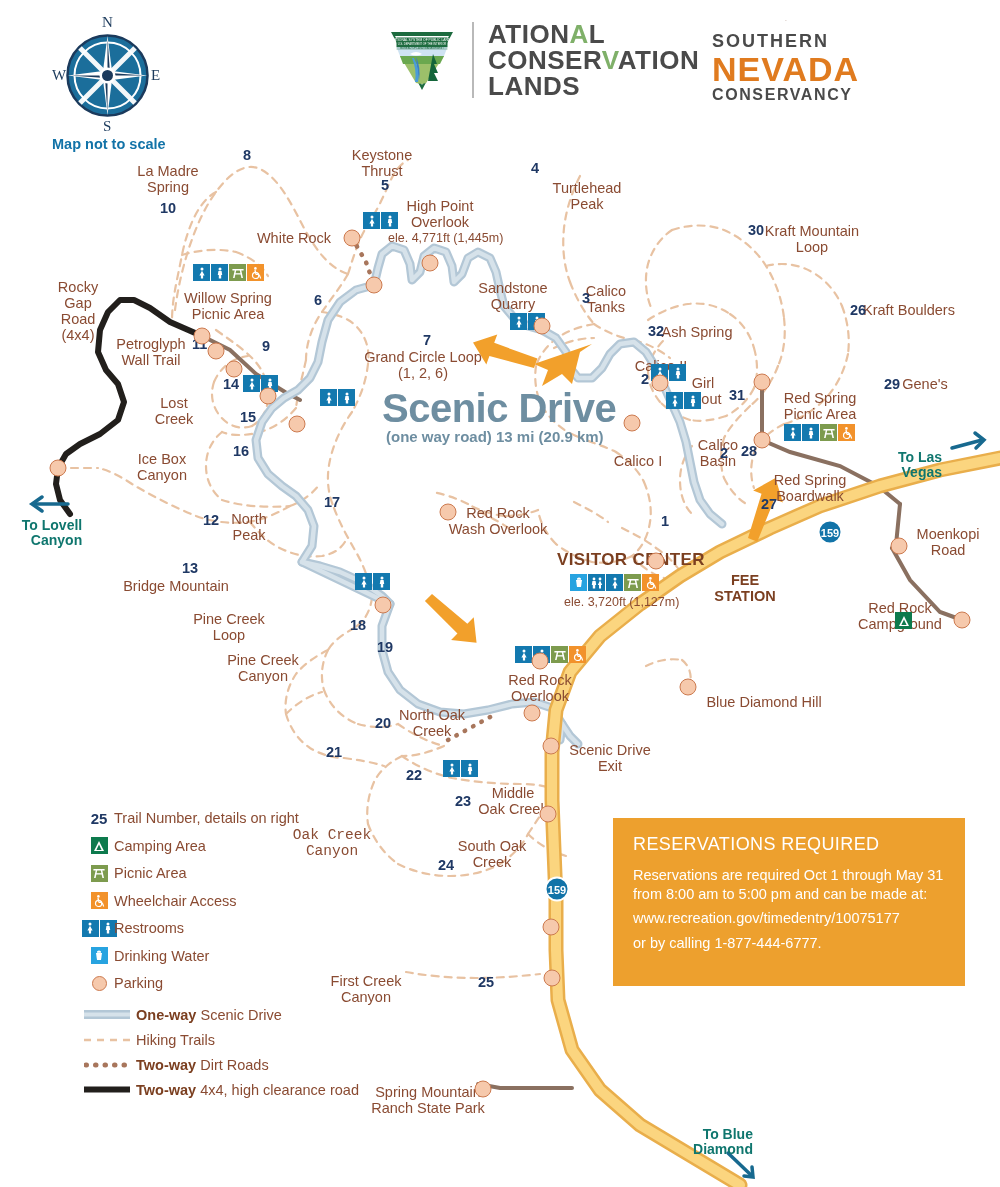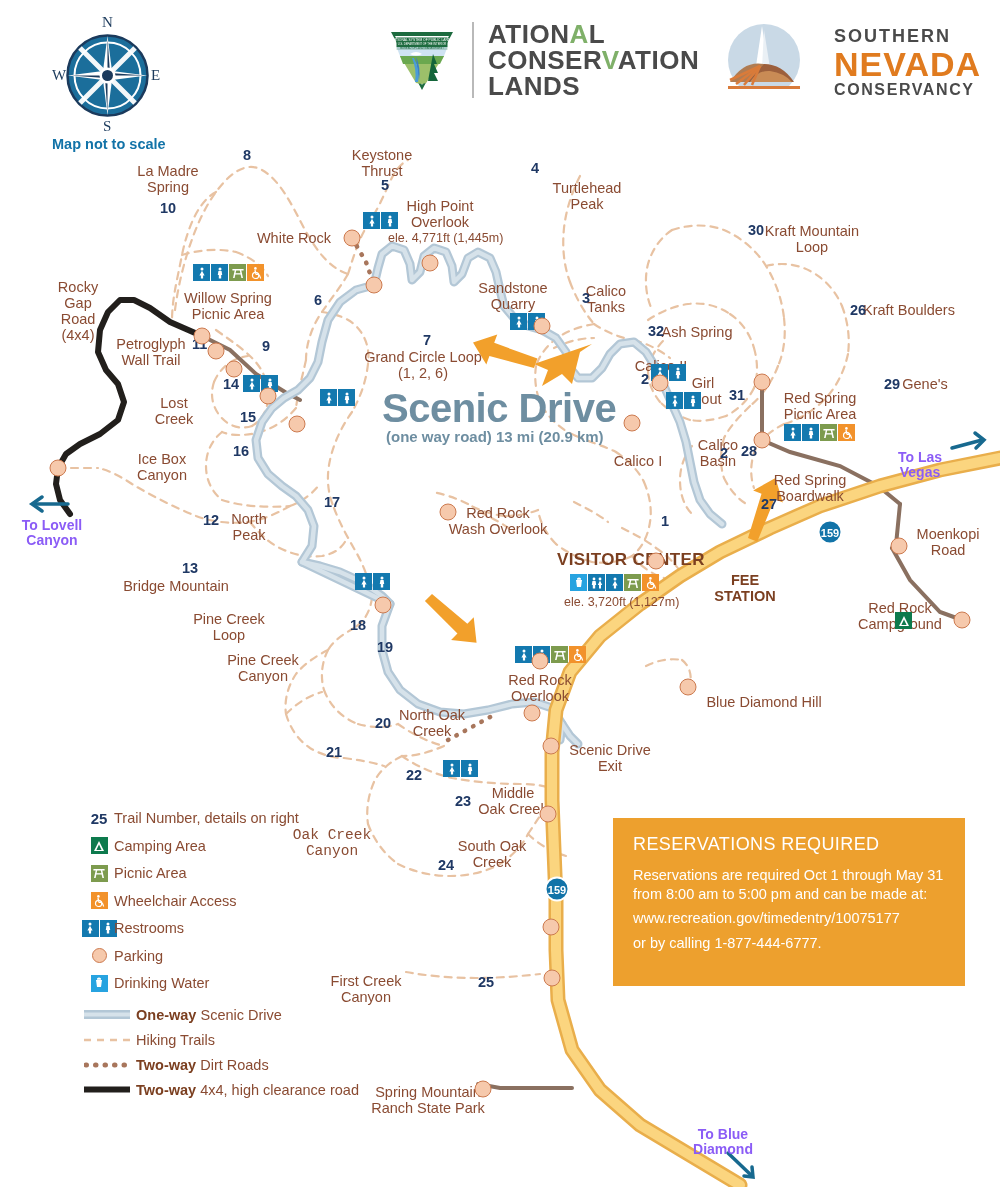--- a/index.html
+++ b/index.html
@@ -6,22 +6,22 @@
   body{width:1000px;height:1187px;position:relative;overflow:hidden;
        font-family:"Liberation Sans",sans-serif;}
   #root{position:absolute;inset:0;width:1000px;height:1187px;}
   .abs{position:absolute;}
   
   .lbl{position:absolute;color:#8a4b32;font-size:14.5px;line-height:16px;
        font-family:"Liberation Sans",sans-serif;white-space:pre;}
   .lbl.c{text-align:center;transform:translateX(-50%);}
   .num{position:absolute;color:#1f3864;font-size:14.5px;font-weight:bold;
        white-space:pre;font-family:"Liberation Sans",sans-serif;}
-  .teal-lbl{position:absolute;color:#8b5cf6;font-size:14px;line-height:15px;
-            font-weight:bold;white-space:pre;text-align:center;transform:translateX(-50%);}
+  .teal-lbl{position:absolute;color:#0f766e;font-size:14px;line-height:15px;
+            font-weight:bold;white-space:pre;text-align:right;transform:translateX(-50%);}
   .vc{position:absolute;color:#7b3f20;font-size:17px;font-weight:bold;letter-spacing:.4px;white-space:pre;}
   .fee{position:absolute;color:#7b3f20;font-size:14.5px;font-weight:bold;line-height:16px;
        text-align:center;transform:translateX(-50%);white-space:pre;}
   .ele{position:absolute;color:#8a4b32;font-size:12.5px;white-space:pre;}
   
   .icoRow{position:absolute;display:flex;gap:1px;}
   .ico{width:17px;height:17px;display:flex;align-items:center;justify-content:center;}
   .ico svg{display:block;}
   .ico.rest{background:#1379af;}
   .ico.pic{background:#7d9b4e;}
@@ -46,21 +46,21 @@
   
   #compass{position:absolute;left:50px;top:18px;width:115px;height:115px;}
   .cp-let{position:absolute;color:#1b3a5c;font-size:15px;font-family:"Liberation Serif",serif;}
   #notToScale{position:absolute;left:52px;top:136px;color:#1273a8;font-size:14.5px;font-weight:bold;}
   
   #ncl{position:absolute;left:386px;top:14px;height:92px;display:flex;align-items:center;gap:14px;}
   #nclText{color:#4a4a4a;font-size:26px;font-weight:bold;line-height:26px;letter-spacing:.5px;
            font-family:"Liberation Sans",sans-serif;}
   #nclText span.g{color:#7fb069;}
   #nclDiv{width:2px;height:76px;background:#b9b9b9;}
-  #snc{position:absolute;left:712px;top:20px;height:84px;display:flex;align-items:center;gap:10px;}
+  #snc{position:absolute;left:712px;top:20px;height:84px;display:flex;align-items:center;gap:10px;flex-direction:column;}
   .sncT1{color:#4a4a4a;font-size:18px;font-weight:bold;letter-spacing:2px;font-family:"Liberation Sans",sans-serif;}
   .sncT2{color:#e07b1f;font-size:34px;font-weight:bold;letter-spacing:1px;line-height:34px;}
   .sncT3{color:#4a4a4a;font-size:16px;font-weight:bold;letter-spacing:1.6px;}
   
   #legend{position:absolute;left:84px;top:806px;width:330px;}
   .lgRow{display:flex;align-items:center;height:24px;margin-bottom:3.5px;}
   .lgKey{width:30px;display:flex;align-items:center;justify-content:center;flex:0 0 30px;}
   .lgTxt{color:#8a4b32;font-size:14.5px;white-space:pre;}
   .lgTxt b{color:#7b3f20;}
   .lgNum{color:#1f3864;font-size:15px;font-weight:bold;}
@@ -820,34 +820,34 @@
                   <circle cx="7" cy="3" r="1.5" fill="#fff"></circle>
                   <path d="M5.4 5 h3.2 l.6 4 h-1 v3.4 h-2.4 V9 h-1 Z" fill="#fff"></path>
                 </svg>
               </div>
             </div>
           </div>
           <div class="lgTxt">Restrooms</div>
         </div>
         <div class="lgRow">
           <div class="lgKey">
-            <div style="width:15px;height:15px;border-radius:50%;background:#f6c9ac;border:1.6px solid #cc7a4f;box-sizing:border-box"></div>
-          </div>
-          <div class="lgTxt">Parking</div>
-        </div>
-        <div class="lgRow">
-          <div class="lgKey">
             <div class="ico water">
               <svg width="14" height="14" viewBox="0 0 14 14">
                 <path d="M4 4 h6 l-1 7 h-4 Z" fill="#fff"></path>
                 <path d="M5 2.4 q2-1.6 4 0 v1.3 h-4 Z" fill="#fff"></path>
               </svg>
             </div>
           </div>
           <div class="lgTxt">Drinking Water</div>
+        </div>
+        <div class="lgRow">
+          <div class="lgKey">
+            <div style="width:15px;height:15px;border-radius:50%;background:#f6c9ac;border:1.6px solid #cc7a4f;box-sizing:border-box"></div>
+          </div>
+          <div class="lgTxt">Parking</div>
         </div>
       </div>
     <div id="legendLines">
         <div class="lgRow2">
           <div class="lnKey">
             <svg width="46" height="11">
               <rect x="0" y="1" width="46" height="9" fill="#b3c7d6"></rect>
               <rect x="0" y="3.5" width="46" height="4" fill="#d6e2ea"></rect>
             </svg>
           </div>

